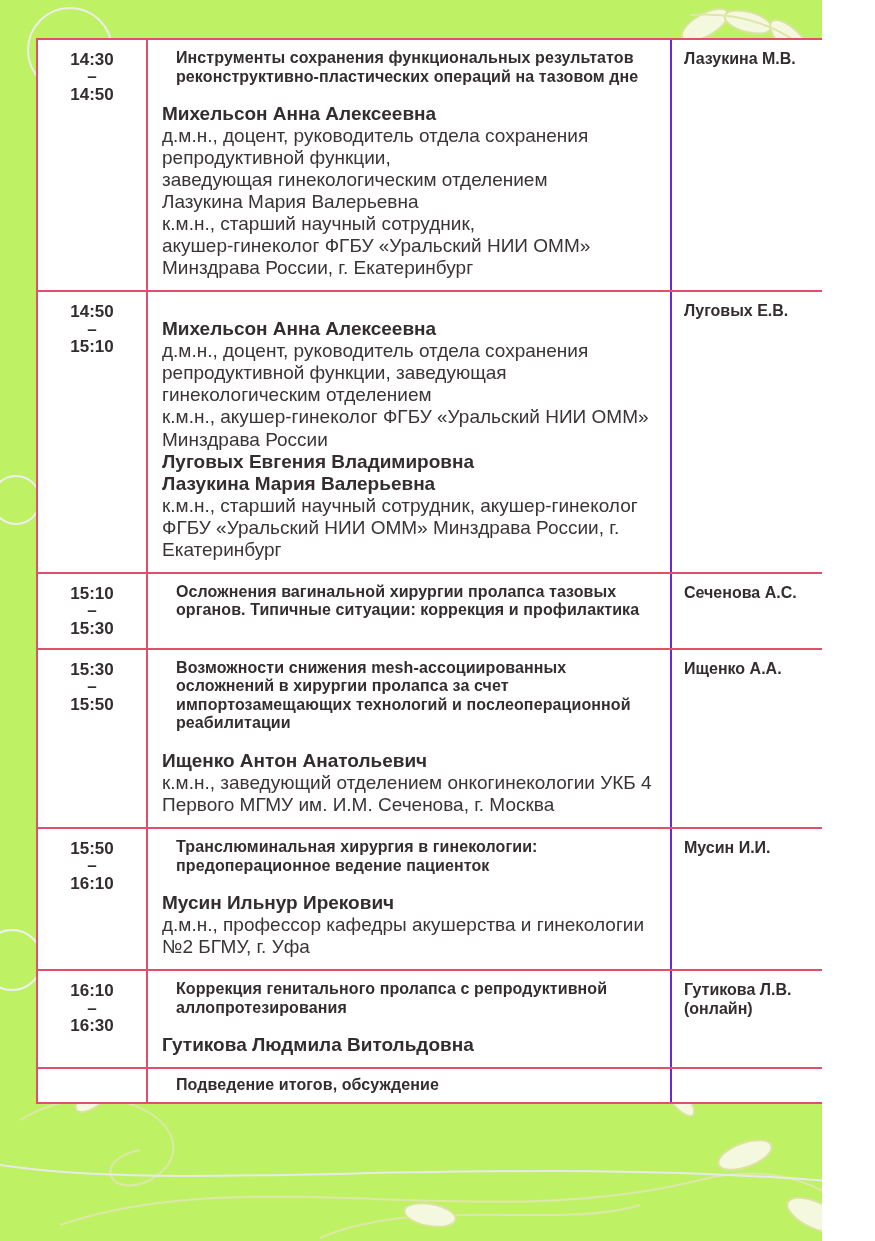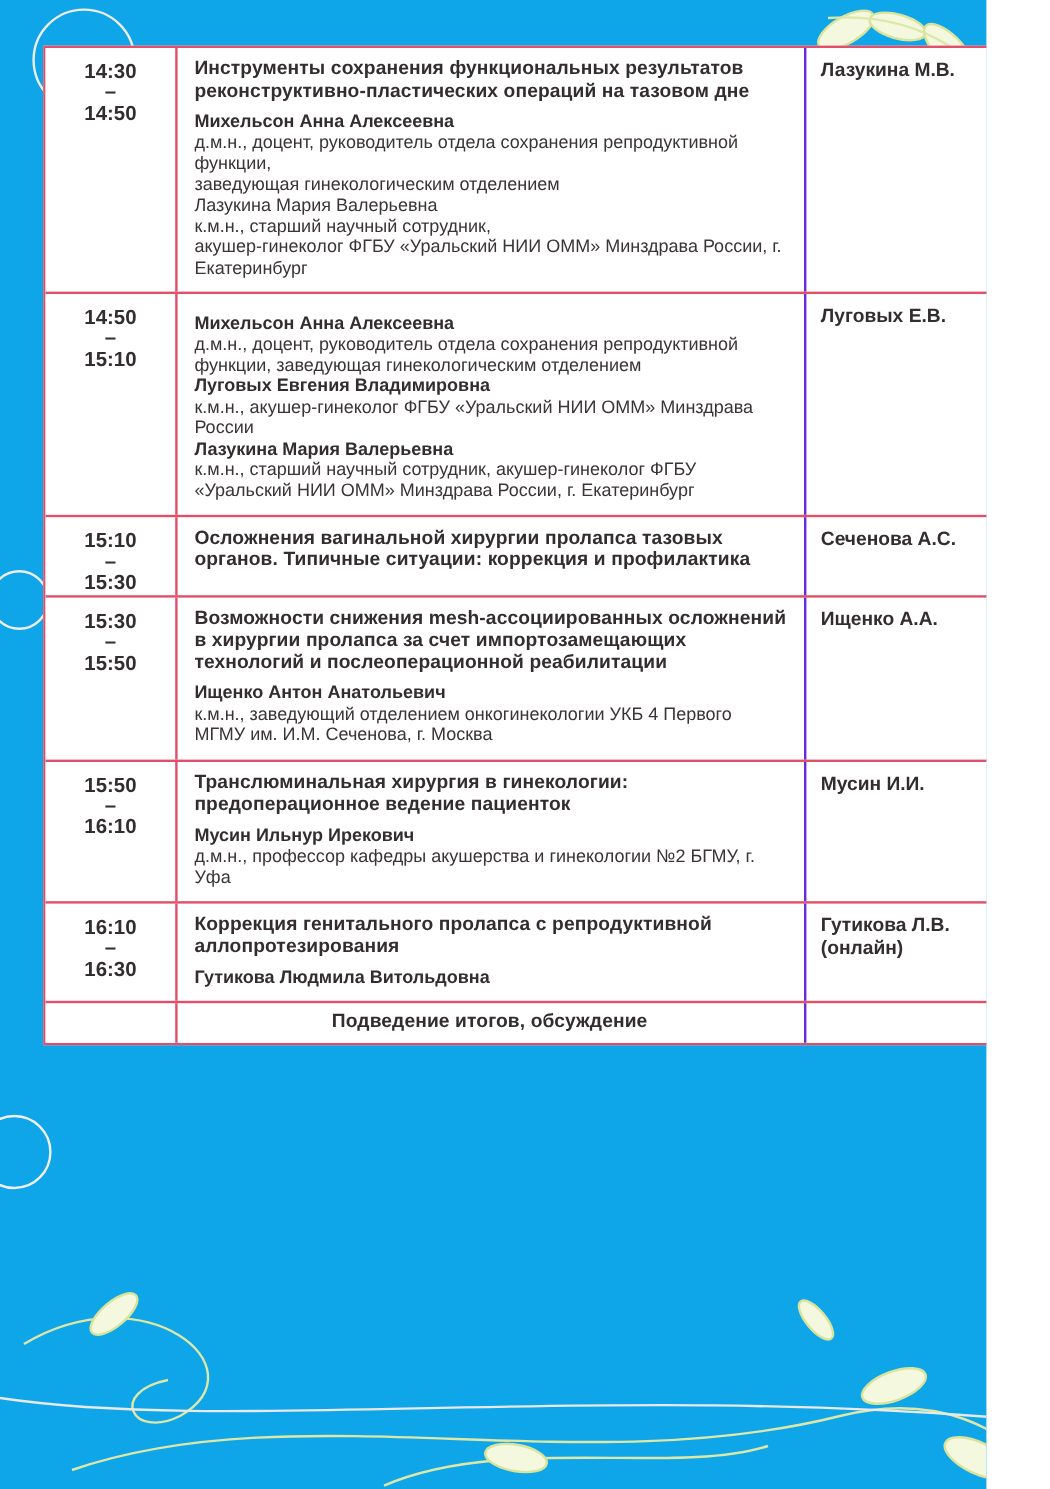--- a/index.html
+++ b/index.html
@@ -1,19 +1,19 @@
 <!DOCTYPE html>
 <html><head>
 <meta charset="utf-8">
 <style>
   html,body{margin:0;padding:0;}
   .page{
     position:relative;
     width:822px;height:1241px;
-    background:#0ea5e9;
+    background:#bef264;
     font-family:"Liberation Sans", sans-serif;
     overflow:hidden;
   }
   .bg-decor{position:absolute;left:0;top:0;z-index:0;}
   .schedule{
     position:absolute;left:36px;top:38px;width:806px;
     border:2px solid #e0506b;background:#ffffff;z-index:1;
     box-sizing:border-box;
   }
   .row{display:flex;border-top:2px solid #e0506b;background:#fff;}
@@ -22,30 +22,31 @@
   .cell.time{
     width:110px;flex:0 0 110px;border-right:2px solid #e0506b;
     text-align:center;padding-top:9px;
     font-weight:bold;font-size:17px;color:#332d30;line-height:1.25;
   }
   .t-dash{line-height:0.8;font-weight:bold;}
   .cell.content{flex:1;padding:9px 14px 11px 14px;color:#3a3436;}
   .title{
     font-weight:bold;font-size:16px;line-height:1.16;color:#332d30;
     letter-spacing:.1px;
-  }
-  .details{margin-top:7px;font-size:15px;line-height:1.16;color:#3a3436;}
+    margin-left:14px;
+  }
+  .details{margin-top:17px;font-size:19px;line-height:1.16;color:#3a3436;}
   .details .ln{min-height:1.1em;}
   .details .ln.b{font-weight:bold;color:#332d30;}
   .cell.speaker{
     width:170px;flex:0 0 170px;border-left:2px solid #6d28d9;
     padding:9px 6px 8px 12px;font-weight:bold;font-size:16px;
     color:#332d30;white-space:pre-line;line-height:1.2;
   }
-  .row.summary .content{padding:7px 16px 7px 14px;text-align:center;}
+  .row.summary .content{padding:7px 16px 7px 14px;}
 </style>
 </head>
 <body>
 
 <div class="page">
 
   <svg class="bg-decor" width="875" height="1241" viewBox="0 0 875 1241" fill="none">
 
     <circle cx="70" cy="50" r="42" stroke="#ececec" stroke-width="2" fill="none"></circle>
     <circle cx="95" cy="75" r="26" stroke="#f0f0f0" stroke-width="2" fill="none"></circle>
@@ -109,22 +110,22 @@
   <div class="row">
     <div class="cell time">
       <div class="t-start">14:50</div>
       <div class="t-dash">–</div>
       <div class="t-end">15:10</div>
     </div>
     <div class="cell content">
       <div class="details">
             <div class="ln b">Михельсон Анна Алексеевна</div>
             <div class="ln">д.м.н., доцент, руководитель отдела сохранения репродуктивной функции, заведующая гинекологическим отделением</div>
+            <div class="ln">к.м.н., акушер-гинеколог ФГБУ «Уральский НИИ ОММ» Минздрава России</div>
             <div class="ln b">Луговых Евгения Владимировна</div>
-            <div class="ln">к.м.н., акушер-гинеколог ФГБУ «Уральский НИИ ОММ» Минздрава России</div>
             <div class="ln b">Лазукина Мария Валерьевна</div>
             <div class="ln">к.м.н., старший научный сотрудник, акушер-гинеколог ФГБУ «Уральский НИИ ОММ» Минздрава России, г. Екатеринбург</div>
           </div>
     </div>
     <div class="cell speaker">Луговых Е.В.</div>
   </div>
 
   <div class="row">
     <div class="cell time">
       <div class="t-start">15:10</div>

